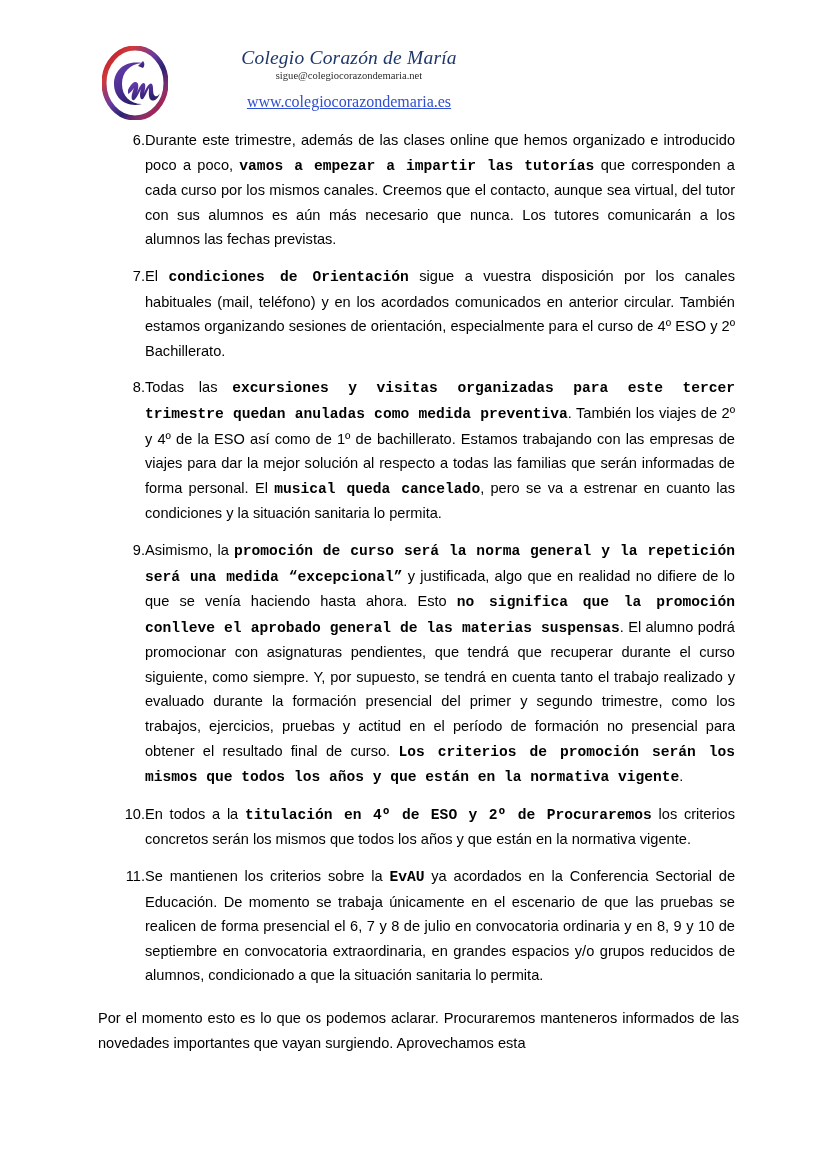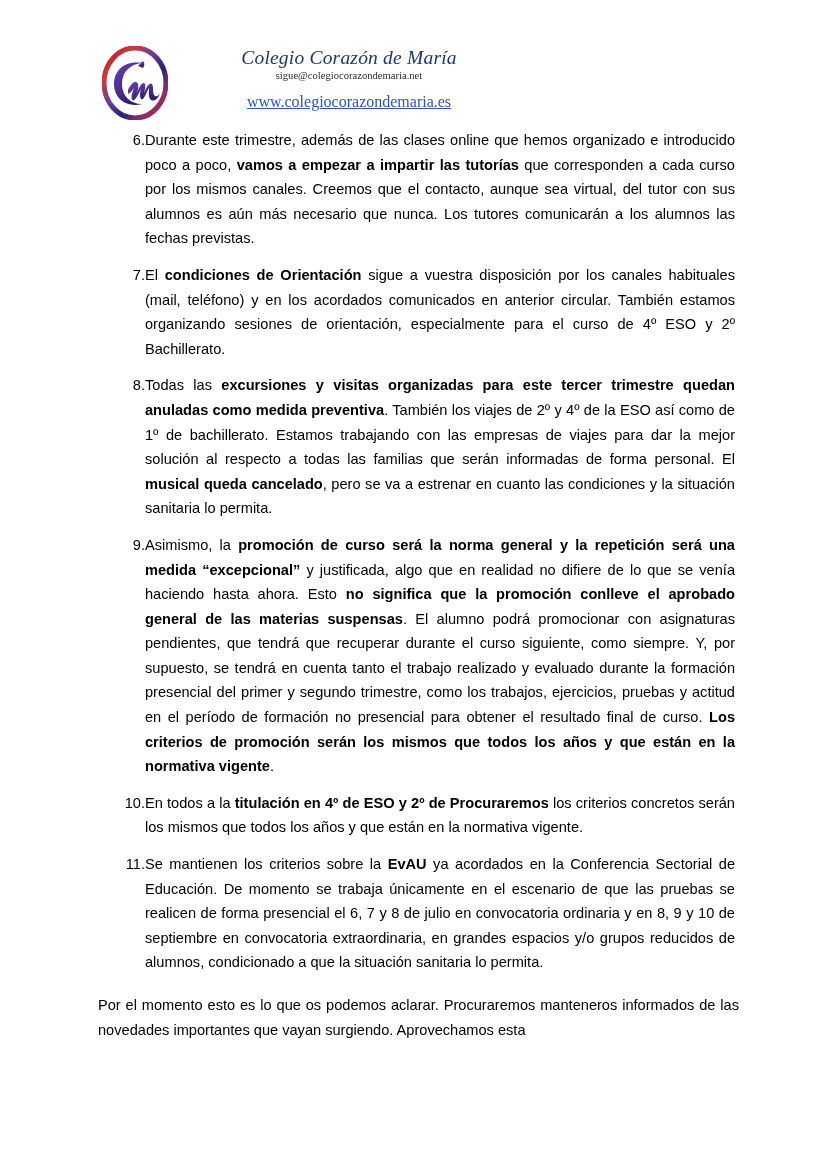--- a/index.html
+++ b/index.html
@@ -134,21 +134,21 @@
   .closing {
     margin: 18px 0 0 0;
     padding-left: 98px;
     padding-right: 88px;
     font-size: 14.6px;
     line-height: 24.6px;
     text-align: justify;
     text-justify: inter-word;
   }
 
-  b, strong { font-weight: bold; }
+  b, strong { font-weight: bold; font-family: Liberation Mono, monospace; }
 </style>
 </head>
 <body>
 
 <div class="page">
 
   <div class="letterhead">
 
     <div class="logo-wrap">
       <svg class="logo-svg" width="66" height="74" viewBox="0 0 66 74" xmlns="http://www.w3.org/2000/svg" aria-hidden="true">

